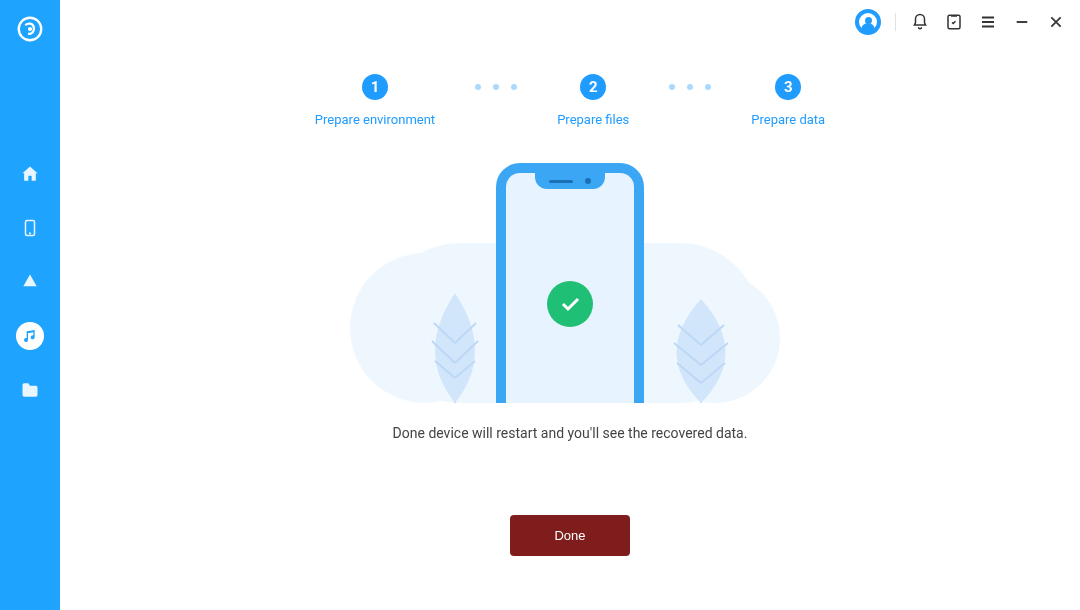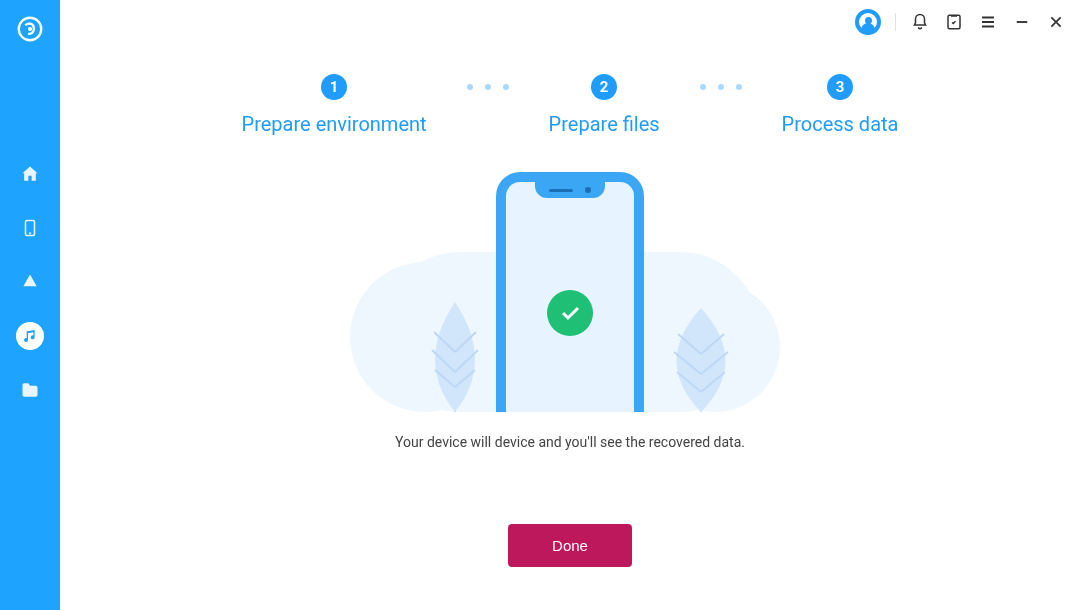--- a/index.html
+++ b/index.html
@@ -102,21 +102,21 @@
     width:26px; height:26px;
     border-radius:50%;
     background:#209cff;
     color:#fff;
     font-weight:700;
     font-size:15px;
     display:flex; align-items:center; justify-content:center;
   }
   .step-label {
     color:#209cff;
-    font-size:20px;
+    font-size:13px;
   }
   .dots {
     display:flex;
     gap:12px;
     align-items:center;
     margin-top:10px;
   }
   .dots span {
     width:6px; height:6px; border-radius:50%;
     background:#a9d9ff;
@@ -188,25 +188,25 @@
   .check svg { width:24px; height:24px; stroke:#fff; stroke-width:3; fill:none;}
 
   .msg {
     margin-top:22px;
     color:#444;
     font-size:14px;
   }
 
   .done-btn {
     margin-top:74px;
-    background:#be185d;
+    background:#7f1d1d;
     color:#fff;
     border:none;
     padding:13px 44px;
-    font-size:15px;
+    font-size:13px;
     border-radius:4px;
     cursor:pointer;
   }
 </style>
 </head>
 <body>
 
 <div class="titlebar">
   <div class="avatar">
     <div class="avatar-inner">
@@ -297,21 +297,21 @@
       <div class="step-num">2</div>
       <div class="step-label">Prepare files</div>
     </div>
     <div class="dots">
         <span></span>
         <span></span>
         <span></span>
       </div>
     <div class="step">
       <div class="step-num">3</div>
-      <div class="step-label">Process data</div>
+      <div class="step-label">Prepare data</div>
     </div>
   </div>
 
   <div class="illus-wrap">
     <div class="cloud"></div>
     <svg class="leaf left" width="70" height="120" viewBox="0 0 70 120">
       <path d="M35 120 V20" stroke="#bcd8f6" stroke-width="2" fill="none"></path>
       <path d="M35 120 Q-5 70 35 10 Q75 70 35 120" fill="#d2e6fb"></path>
       <path d="M35 95 L15 78 M35 80 L12 58 M35 60 L14 40 M35 95 L55 78 M35 80 L58 58 M35 60 L56 40" stroke="#bcd8f6" stroke-width="2" fill="none"></path>
     </svg>
@@ -324,17 +324,17 @@
       <div class="notch"></div>
 
       <div class="check">
         <svg viewBox="0 0 24 24">
             <path d="M5 12l5 5L20 7"></path>
           </svg>
       </div>
     </div>
   </div>
 
-  <div class="msg">Your device will device and you'll see the recovered data.</div>
+  <div class="msg">Done device will restart and you'll see the recovered data.</div>
 
   <button class="done-btn">Done</button>
 
 </div>
 
 </body></html>

